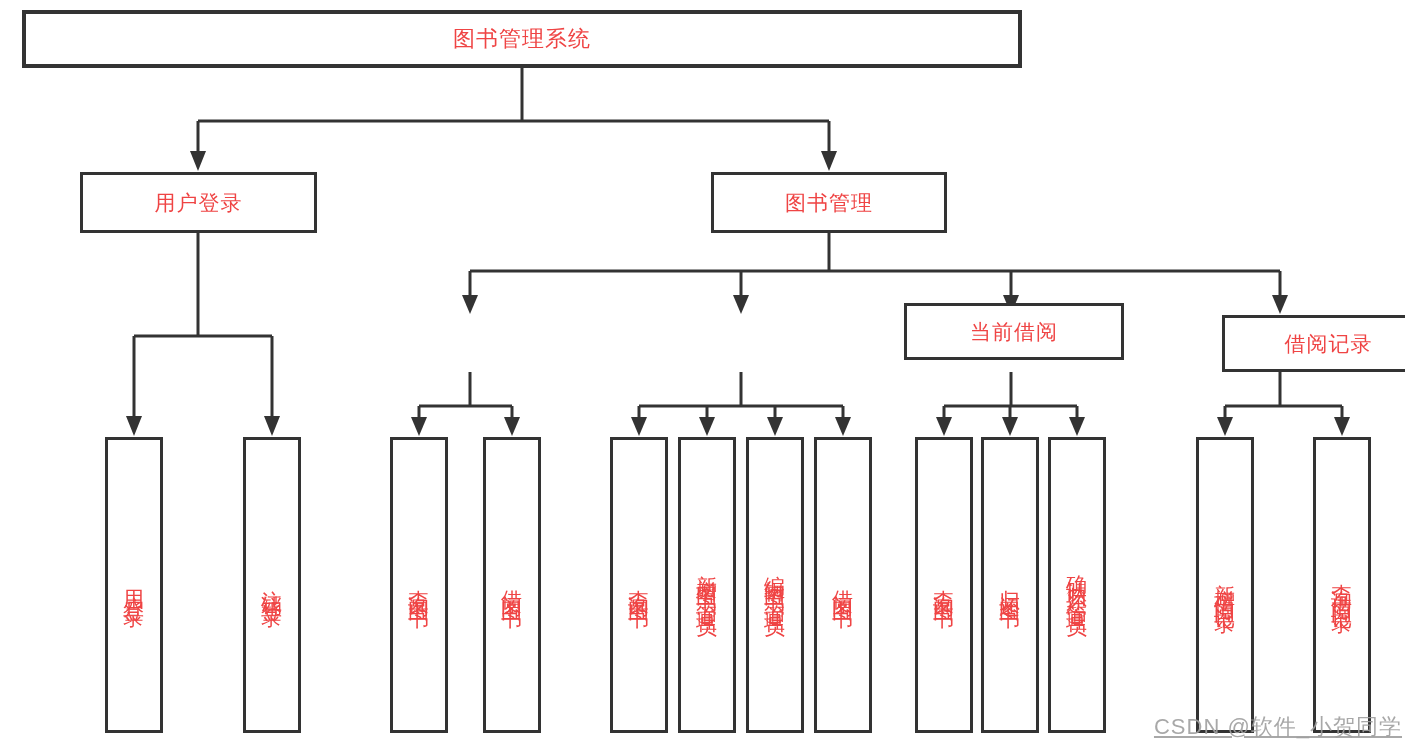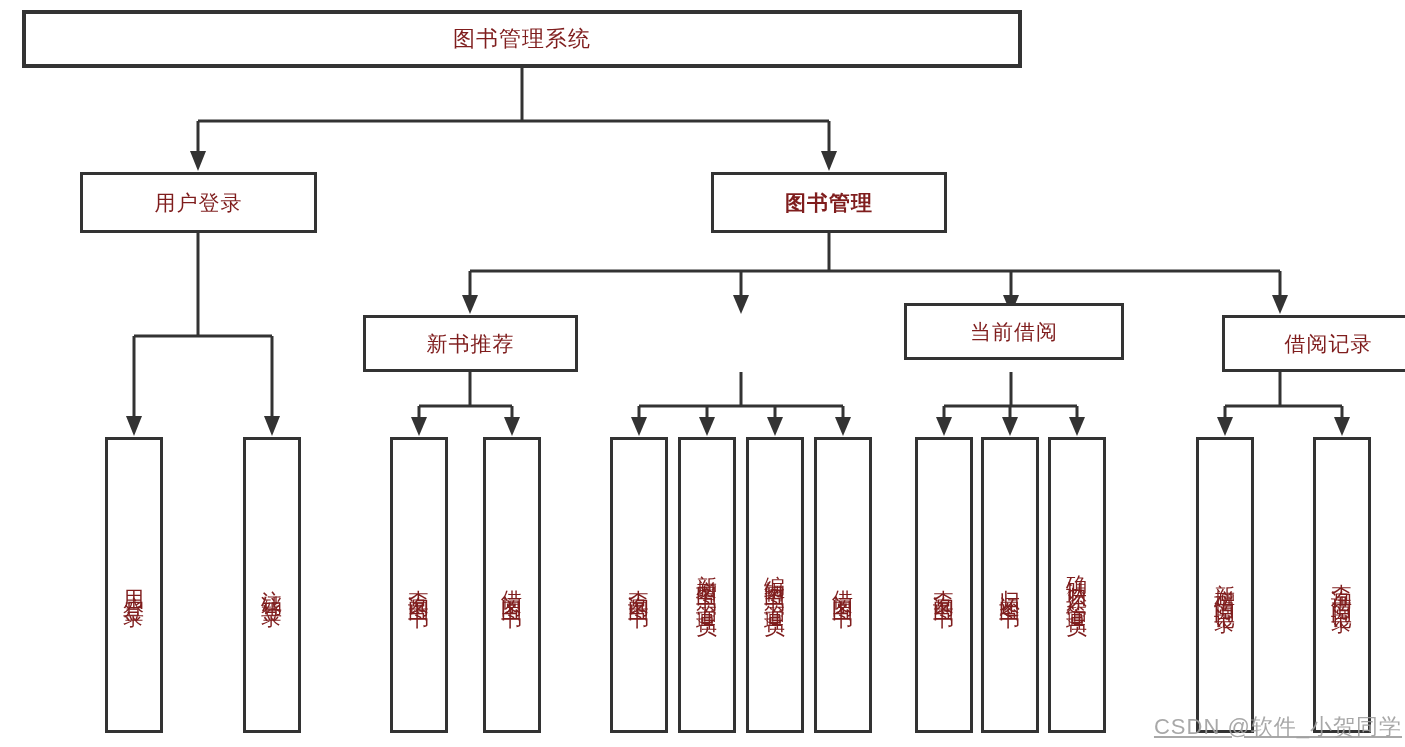--- a/index.html
+++ b/index.html
@@ -22,21 +22,21 @@
     height: 747px;
   }
   .node {
     position: absolute;
     box-sizing: border-box;
     background: #ffffff;
     border: 3px solid #333333;
     display: flex;
     align-items: center;
     justify-content: center;
-    color: #7f1d1d;
+    color: #ef4444;
     font-size: 21px;
   }
   .node.root { border-width: 4px; font-size: 22px; }
   .h .lbl {
     letter-spacing: 1px;
     white-space: nowrap;
   }
   .v .lbl {
     writing-mode: vertical-rl;
     text-orientation: mixed;
@@ -133,27 +133,24 @@
     </g>
   </svg>
 
   <div class="node root h" style="left:22px; top:10px; width:1000px; height:58px;">
     <span class="lbl">图书管理系统</span>
   </div>
 
   <div class="node h" style="left:80px; top:172px; width:237px; height:61px;">
     <span class="lbl">用户登录</span>
   </div>
-  <div class="node h" style="left:711px; top:172px; width:236px; height:61px;font-weight:bold;">
+  <div class="node h" style="left:711px; top:172px; width:236px; height:61px;">
     <span class="lbl">图书管理</span>
   </div>
 
-  <div class="node h" style="left:363px; top:315px; width:215px; height:57px;">
-    <span class="lbl">新书推荐</span>
-  </div>
   <div class="node h" style="left:904px; top:303px; width:220px; height:57px;">
     <span class="lbl">当前借阅</span>
   </div>
   <div class="node h" style="left:1222px; top:315px; width:213px; height:57px;">
     <span class="lbl">借阅记录</span>
   </div>
 
   <div class="node v" style="left:105px; top:437px; width:58px; height:296px;">
     <span class="lbl">用户登录</span>
   </div>

